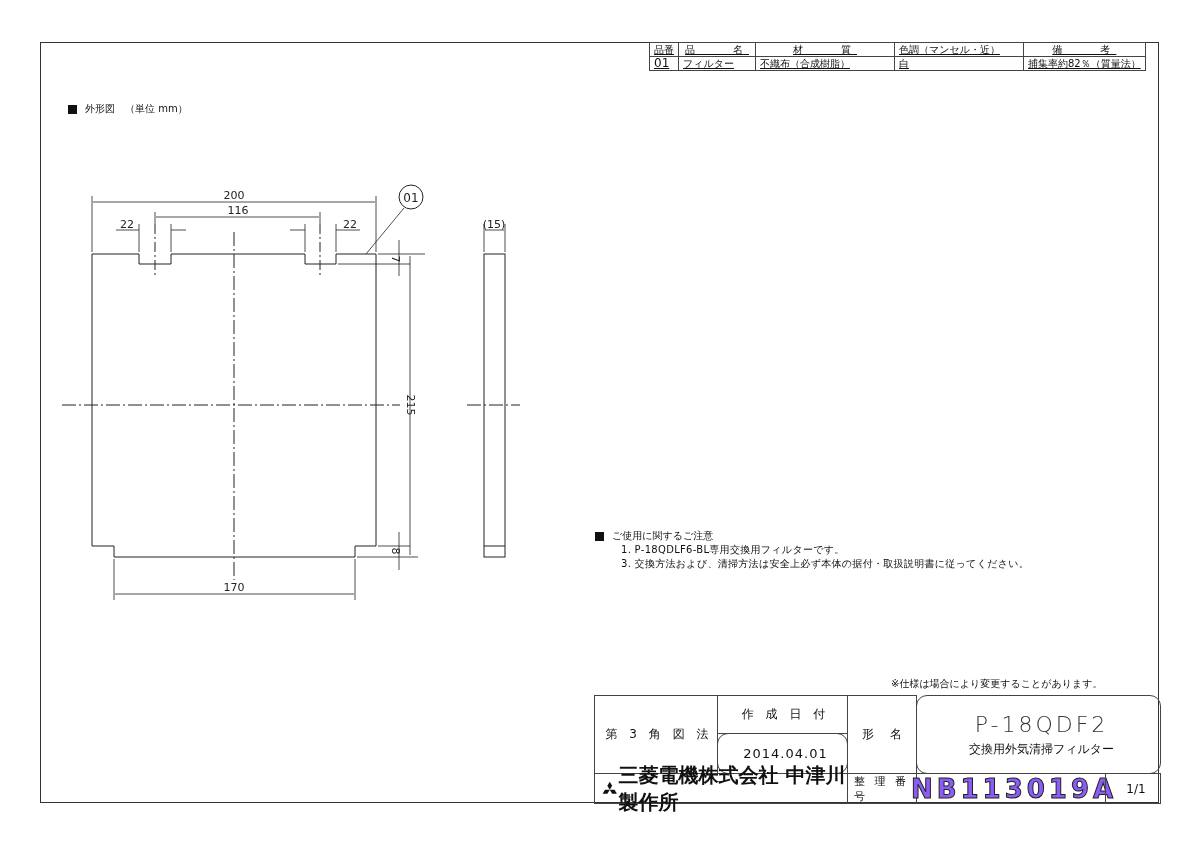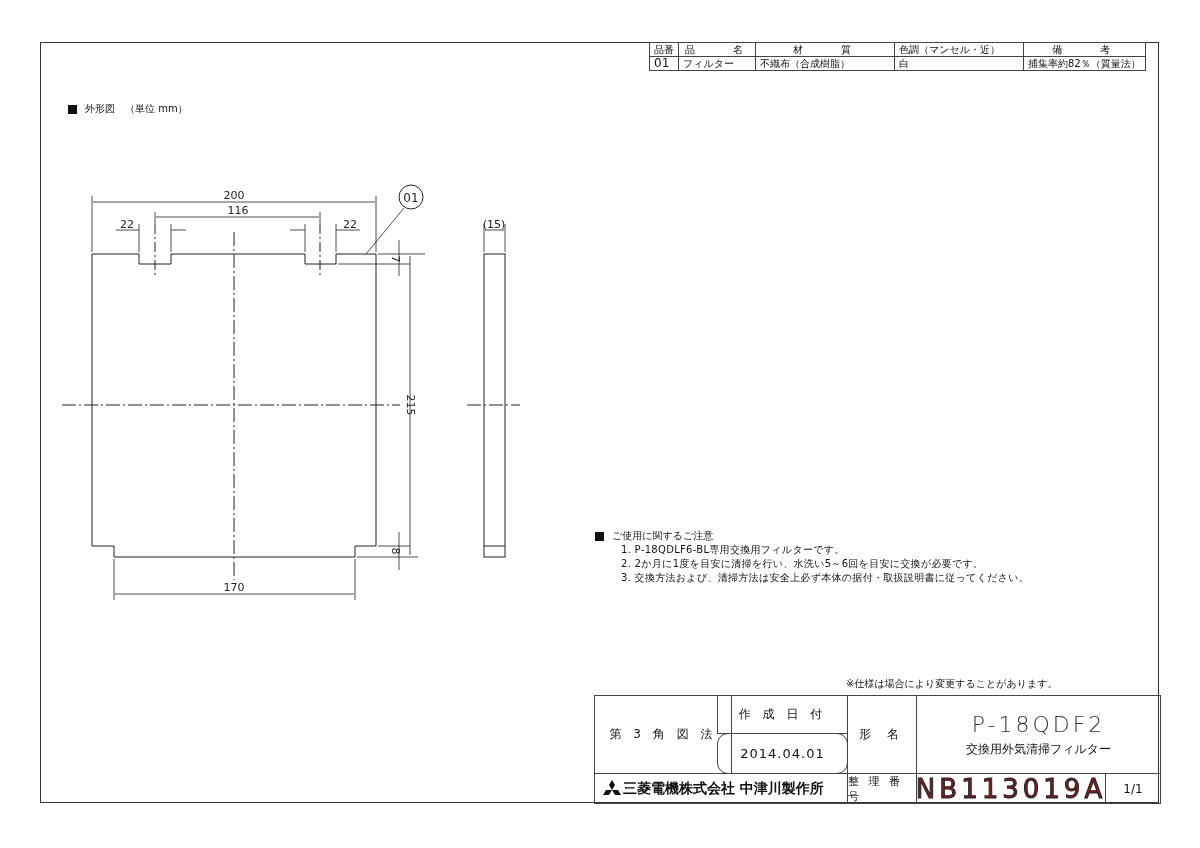--- a/index.html
+++ b/index.html
@@ -1,27 +1,27 @@
 <!DOCTYPE html>
 <html><head>
 <meta charset="utf-8">
 <style>
   html, body { margin:0; padding:0; }
   body { width:1200px; height:848px; background:#ffffff; position:relative; overflow:hidden;
          font-family:"DejaVu Sans", sans-serif; color:#111; }
   .abs { position:absolute; }
   #frame { left:40px; top:42px; width:1119px; height:761px; border:1px solid #333; box-sizing:border-box; }
-  .parts-table { position:absolute; left:649px; top:42px; border-collapse:collapse; font-size:10px; }
+  .parts-table { position:absolute; left:649px; top:42px; border-collapse:collapse; font-size:10px;text-decoration:underline; }
   .parts-table td { border:1px solid #444; height:13px; padding:0 4px; white-space:nowrap; line-height:13px; }
   .parts-table td.c { text-align:center; letter-spacing:6px; }
   .hdr-sq { display:inline-block; width:9px; height:9px; background:#111; vertical-align:middle; margin-right:8px; }
   .small { font-size:10px; }
   .notes { left:595px; top:523px; font-size:10px; line-height:14px;margin-top:6px; }
   .notes .li { padding-left:26px; font-size:10px; letter-spacing:0.3px; }
-  .cell { position:absolute; border:1px solid #444; box-sizing:border-box; display:flex; align-items:center; justify-content:center; font-size:12px; }
+  .cell { position:absolute; border:1px solid #444; box-sizing:border-box; display:flex; align-items:center; justify-content:center; font-size:12px;padding-left:6px; }
   svg text { font-family:"DejaVu Sans", sans-serif; }
 </style>
 </head>
 <body>
 
 <div id="frame" class="abs"></div>
 
 <table class="parts-table">
   <tbody>
       <tr>
@@ -105,37 +105,36 @@
     <text x="494" y="228">(15)</text>
     <text transform="translate(407,405) rotate(90)">215</text>
     <text transform="translate(392,259) rotate(90)">7</text>
     <text transform="translate(392,551) rotate(90)">8</text>
   </g>
 </svg>
 
 <div class="abs notes">
   <div><span class="hdr-sq"></span><span>ご使用に関するご注意</span></div>
   <div class="li">1. P-18QDLF6-BL専用交換用フィルターです。</div>
-  <div class="li">2. 2か月に1度を目安に清掃を行い、水洗い5～6回を目安に交換が必要です。</div>
   <div class="li">3. 交換方法および、清掃方法は安全上必ず本体の据付・取扱説明書に従ってください。</div>
 </div>
 
-<div class="abs" style="left:846px;top:677px;font-size:10px;">※仕様は場合により変更することがあります。</div>
+<div class="abs" style="left:891px;top:677px;font-size:10px;">※仕様は場合により変更することがあります。</div>
 
-<div class="cell" style="left:594px;top:695px;width:138px;height:79px;letter-spacing:4px;">第 3 角 図 法</div>
+<div class="cell" style="left:594px;top:695px;width:124px;height:79px;letter-spacing:4px;">第 3 角 図 法</div>
 <div class="cell" style="left:717px;top:695px;width:131px;height:39px;letter-spacing:4px;">作 成 日 付</div>
 <div class="cell" style="left:717px;top:733px;width:131px;height:41px;font-size:13px;letter-spacing:1px;border-radius:11px;">2014.04.01</div>
 <div class="cell" style="left:847px;top:695px;width:70px;height:79px;letter-spacing:6px;">形 名</div>
-<div class="cell" style="left:916px;top:695px;width:245px;height:79px;flex-direction:column;">
+<div class="cell" style="left:916px;top:695px;width:245px;height:79px;flex-direction:column;border-radius:11px;">
   <div style="font-size:22px;font-weight:200;letter-spacing:3px;color:#333">P-18QDF2</div>
   <div style="font-size:12px;margin-top:4px">交換用外気清掃フィルター</div>
 </div>
-<div class="cell" style="left:594px;top:773px;width:254px;height:31px;justify-content:flex-start;padding-left:6px;font-size:14px;font-weight:bold;">
+<div class="cell" style="left:594px;top:773px;width:254px;height:31px;justify-content:flex-start;padding-left:6px;font-size:20px;font-weight:bold;">
   <svg width="22" height="20" viewBox="0 0 22 20">
       <polygon points="11,1 14,6 11,11 8,6" fill="#111"></polygon>
       <polygon points="11,11 8,16 2,16 5,11" fill="#111"></polygon>
       <polygon points="11,11 14,16 20,16 17,11" fill="#111"></polygon>
     </svg>
   <span>三菱電機株式会社 中津川製作所</span>
 </div>
 <div class="cell" style="left:847px;top:773px;width:70px;height:31px;font-size:11px;letter-spacing:3px;">整 理 番 号</div>
-<div class="cell" style="left:916px;top:773px;width:190px;height:31px;font-size:26px;letter-spacing:4px;color:#7f1d1d;-webkit-text-stroke:1px #222;">NB113019A</div>
+<div class="cell" style="left:916px;top:773px;width:190px;height:31px;font-size:26px;letter-spacing:4px;color:#8b5cf6;font-weight:bold;-webkit-text-stroke:1px #222;">NB113019A</div>
 <div class="cell" style="left:1105px;top:773px;width:56px;height:31px;font-size:12px;">1/1</div>
 
 </body></html>

